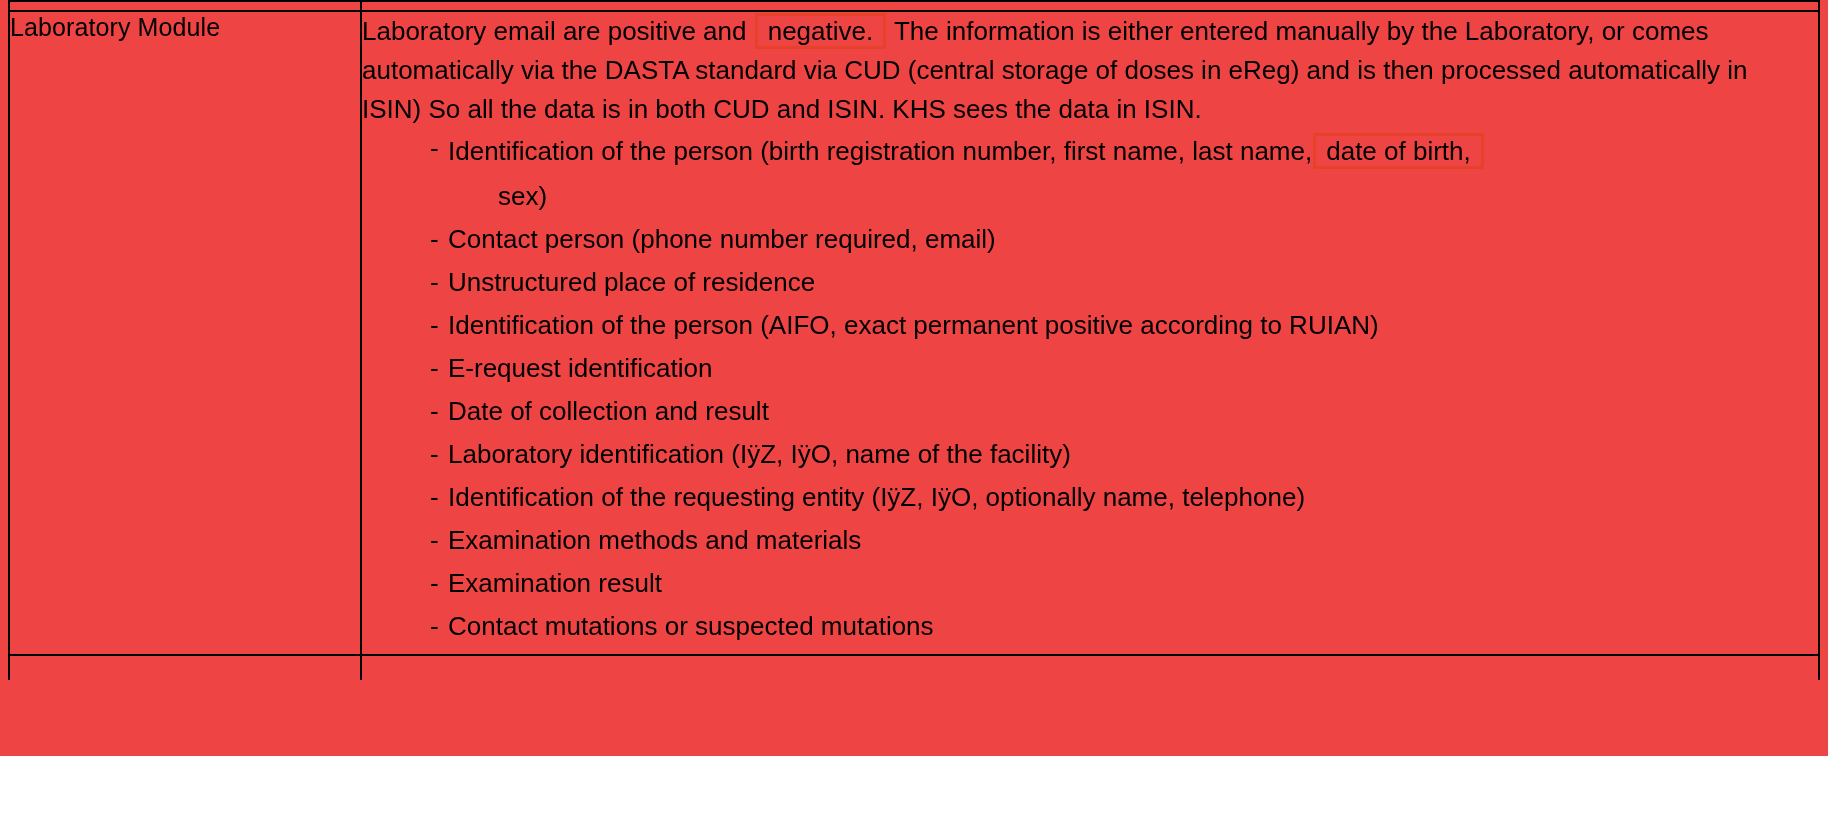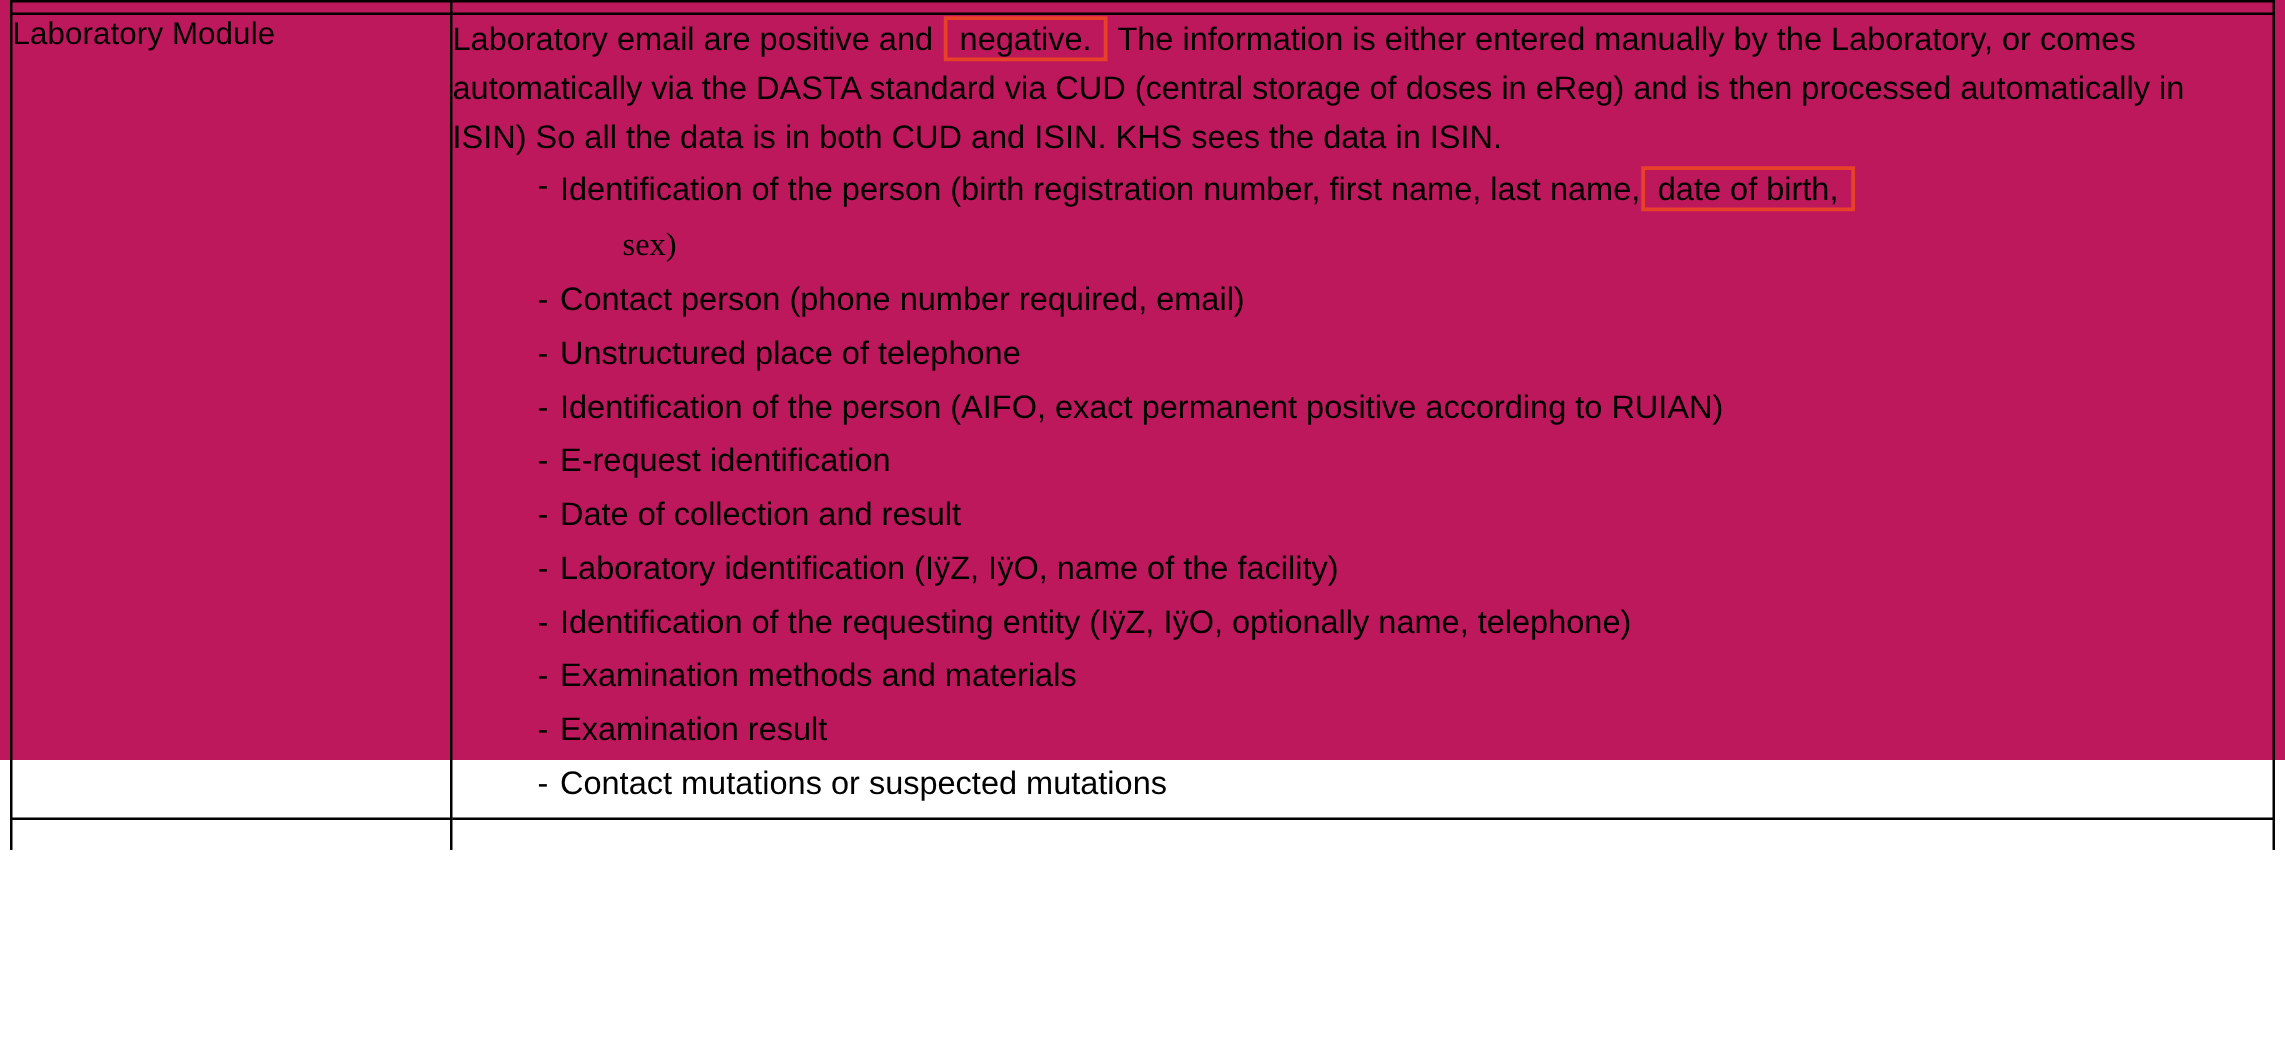--- a/index.html
+++ b/index.html
@@ -11,22 +11,22 @@
     width: 1828px;
     height: 838px;
     font-family: "Liberation Sans", sans-serif;
     color: #000000;
     overflow: hidden;
   }
 
   .page {
     position: relative;
     width: 1828px;
-    height: 608px;
-    background: #be185d;
+    height: 756px;
+    background: #ef4444;
     box-sizing: border-box;
   }
 
   
   .doc-table {
     position: absolute;
     left: 8px;
     top: 0px;
     width: 1812px;
     border-collapse: collapse;
@@ -98,21 +98,20 @@
   }
   .bullets li .dash {
     position: absolute;
     left: 0;
     top: 0;
   }
   .bullets li .cont {
     display: block;
     padding-left: 50px;
     margin-top: 12px;
-    font-family: Liberation Serif, serif;
   }
 </style>
 </head>
 <body>
 
 <div class="page">
 
   <table class="doc-table">
     <tbody>
 
@@ -135,21 +134,21 @@
             <li>
               <span class="dash">-</span><span>Identification of the person (birth registration number, first name, last name,</span><span class="hl">date of birth,</span>
               <span class="cont">sex)</span>
             </li>
 
             <li>
               <span class="dash">-</span><span>Contact person (phone number required, email)</span>
             </li>
 
             <li>
-              <span class="dash">-</span><span>Unstructured place of telephone</span>
+              <span class="dash">-</span><span>Unstructured place of residence</span>
             </li>
 
             <li>
               <span class="dash">-</span><span>Identification of the person (AIFO, exact permanent positive according to RUIAN)</span>
             </li>
 
             <li>
               <span class="dash">-</span><span>E-request identification</span>
             </li>
 

